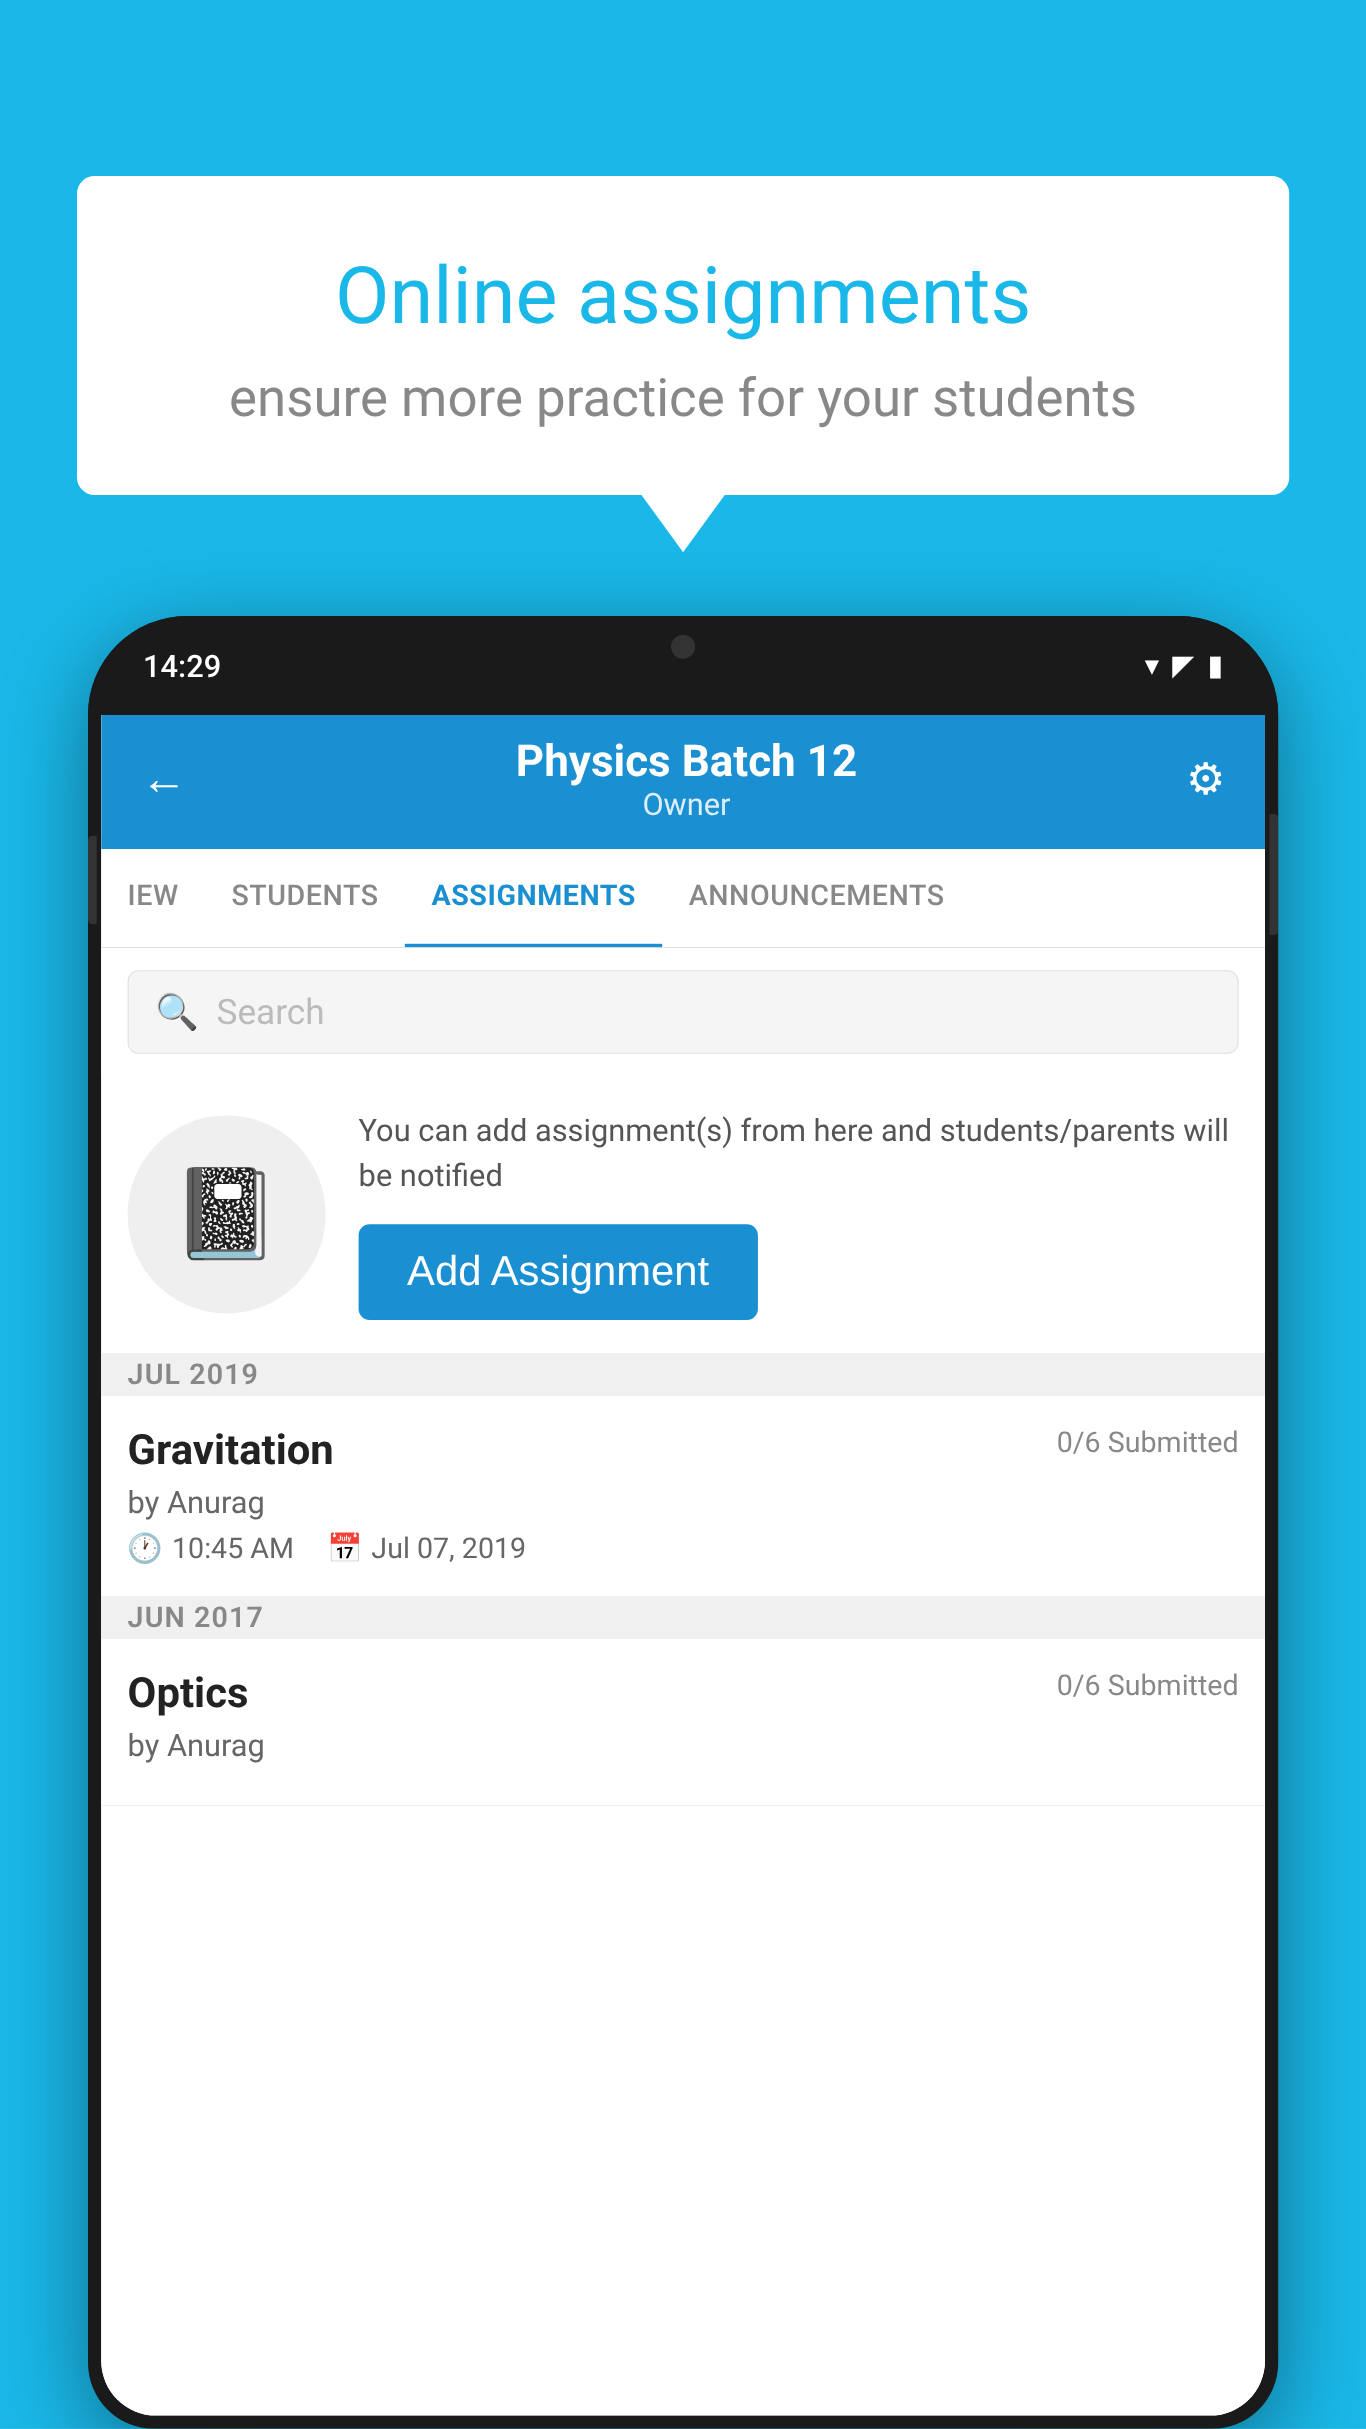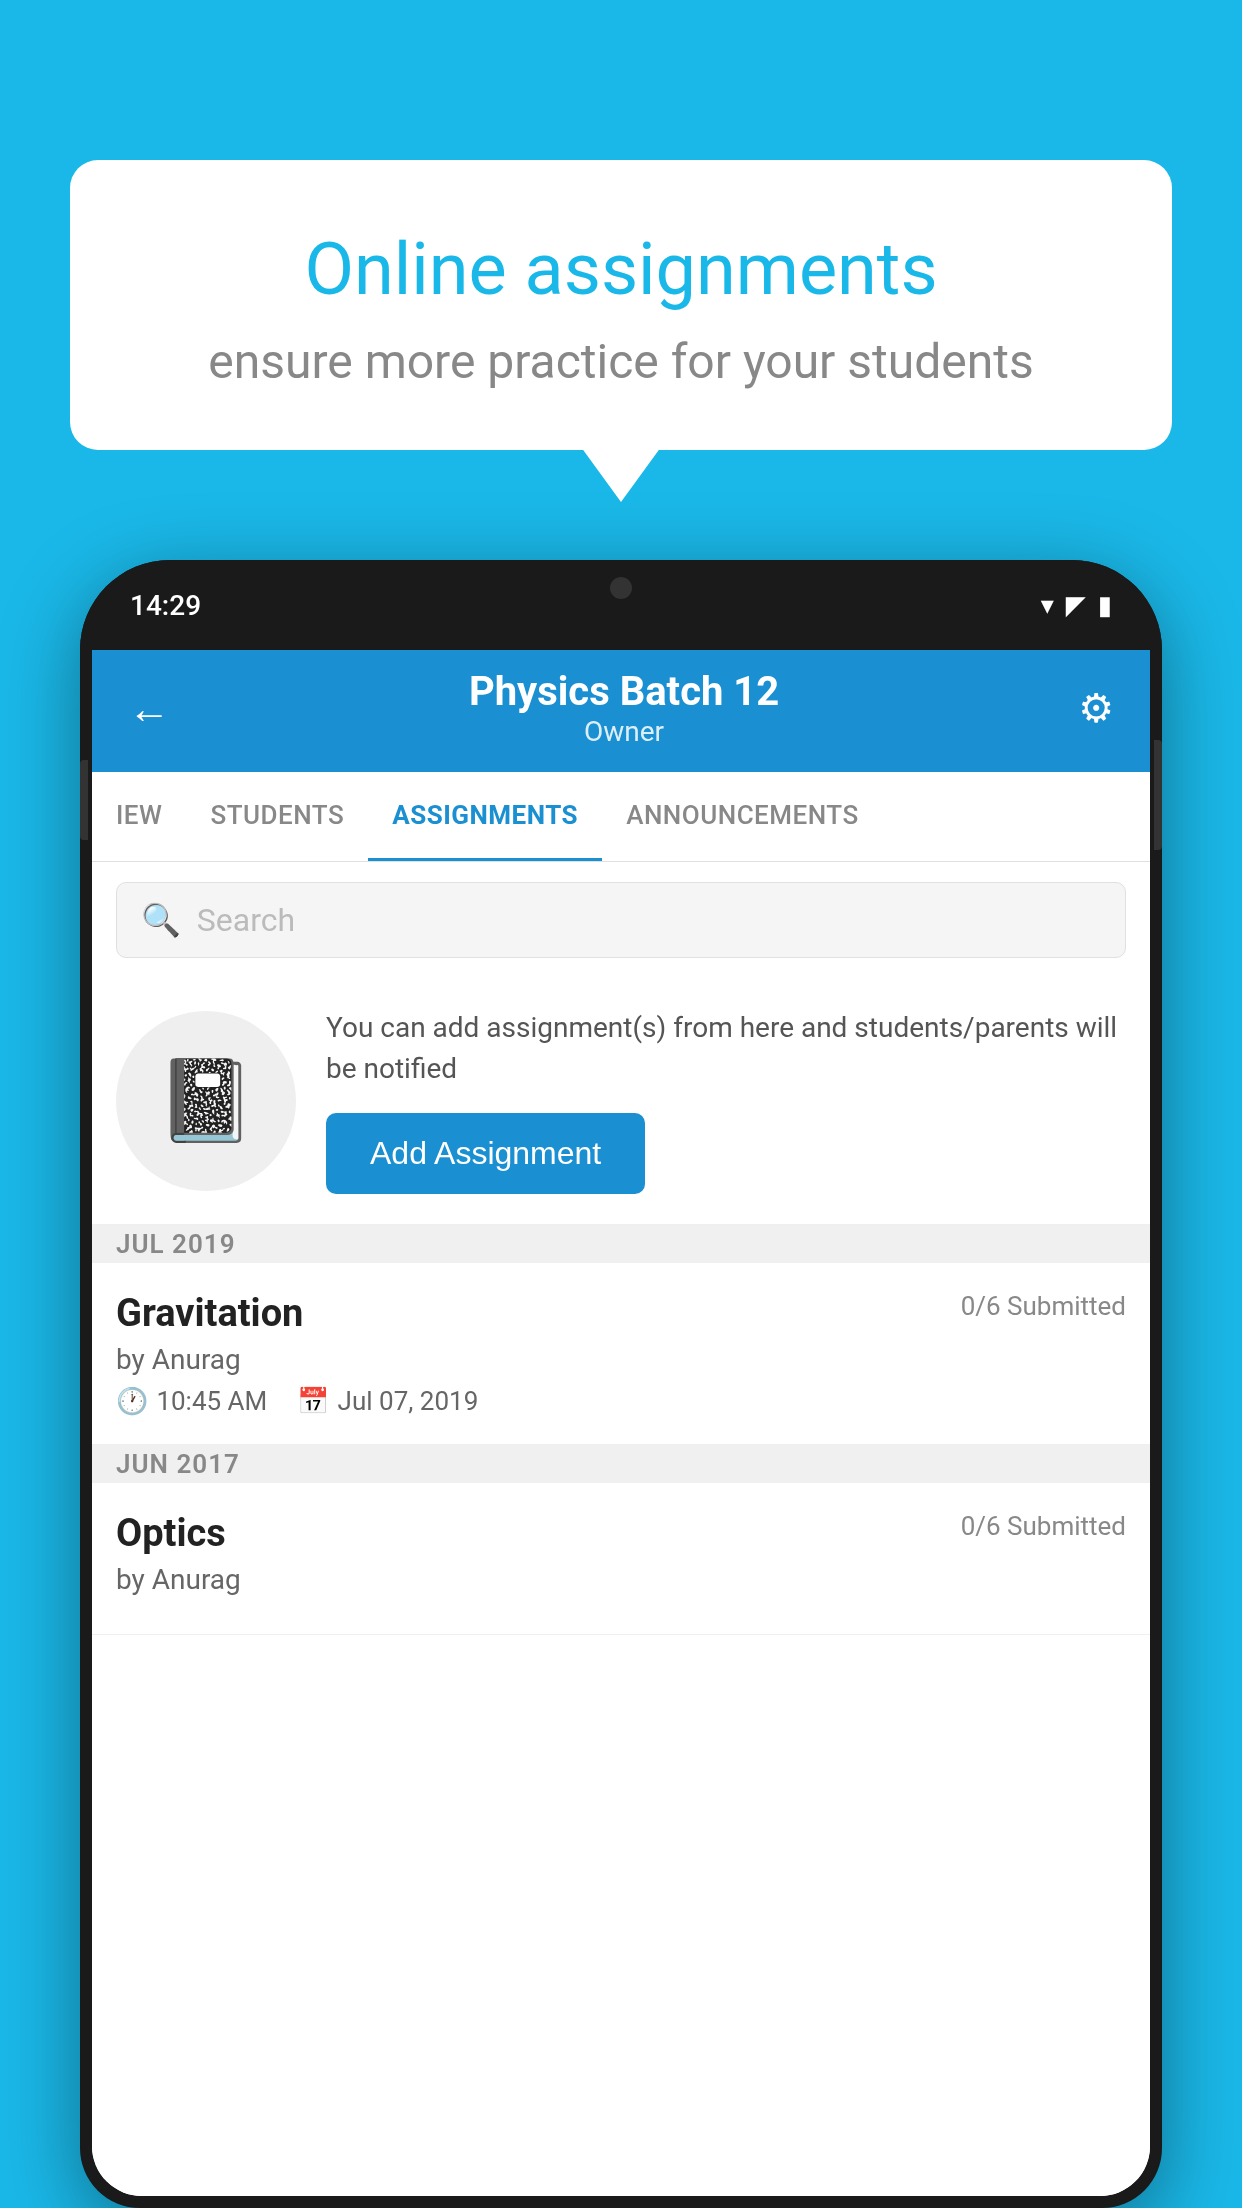--- a/index.html
+++ b/index.html
@@ -13,21 +13,21 @@
       position: relative;
     }
 
     
     .promo-card {
       position: absolute;
       top: 160px;
       left: 70px;
       right: 70px;
       background: white;
-      border-radius: 28px;
+      border-radius: 16px;
       padding: 70px 60px 60px;
       text-align: center;
     }
     .promo-card::after {
       content: '';
       position: absolute;
       bottom: -52px;
       left: 50%;
       transform: translateX(-50%);
       width: 0;
@@ -237,21 +237,21 @@
       color: #555;
       line-height: 1.45;
       margin-bottom: 24px;
     }
     .add-assignment-btn {
       background: #1a8fd1;
       color: white;
       border: none;
       border-radius: 10px;
       padding: 22px 44px;
-      font-size: 32px;
+      font-size: 38px;
       font-weight: 500;
       cursor: pointer;
     }
 
     
     .month-separator {
       background: #f0f0f0;
       padding: 4px 24px;
       font-size: 26px;
       color: #888;

